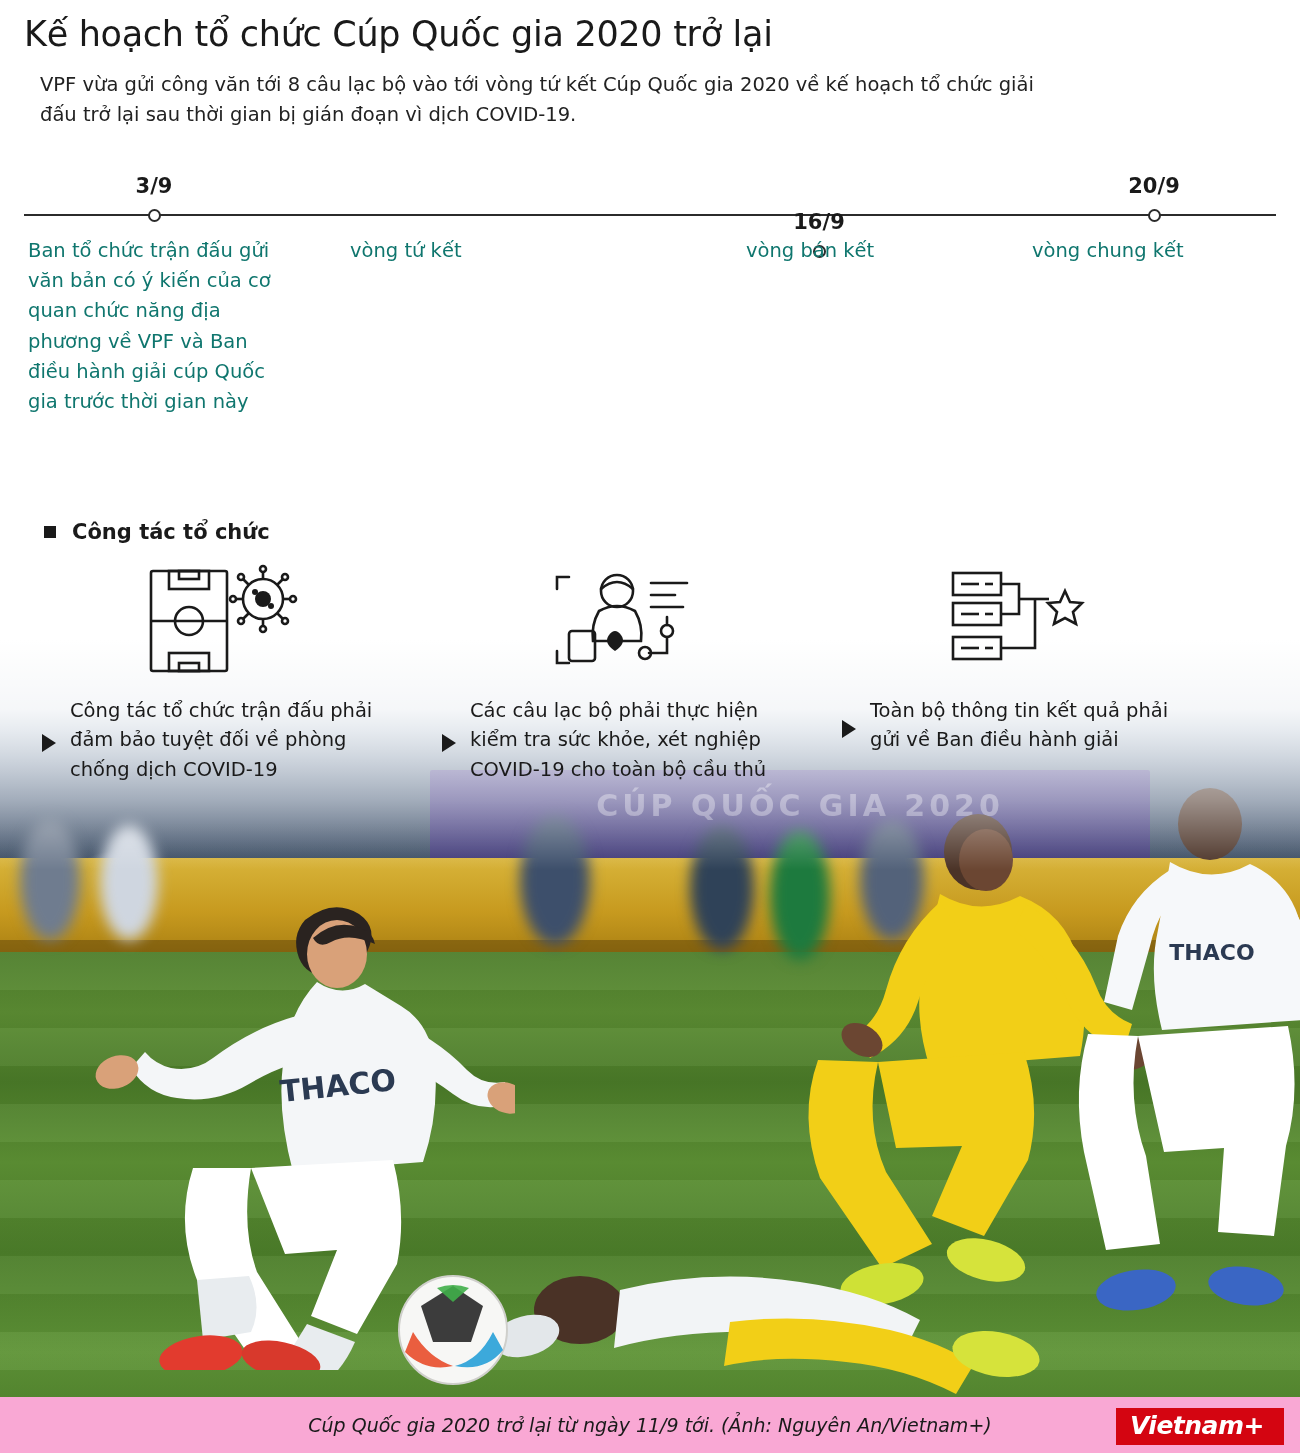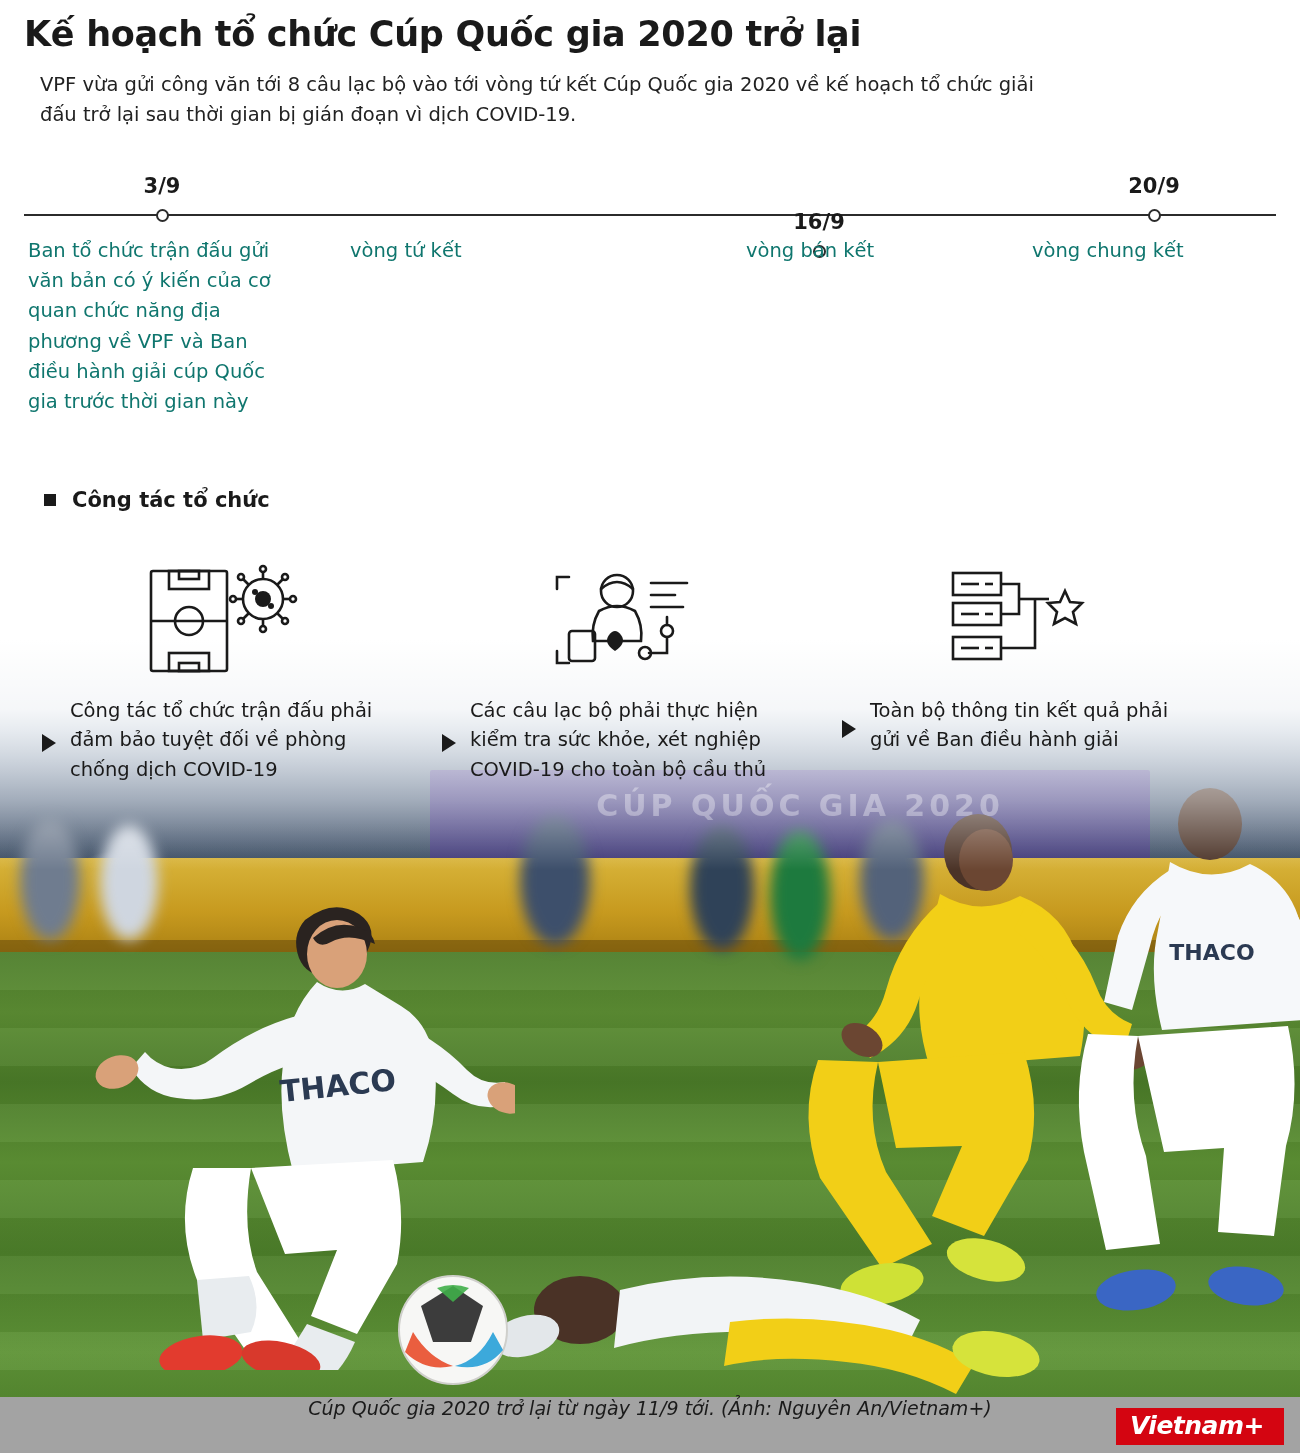--- a/index.html
+++ b/index.html
@@ -22,21 +22,21 @@
   
   .header {
     position: absolute;
     left: 24px;
     top: 14px;
     width: 1250px;
     z-index: 5;
   }
   .title {
     font-size: 35px;
-    font-weight: bold;
+    font-weight: normal;
     color: #1a1a1a;
     letter-spacing: -0.3px;
     line-height: 1.15;
     margin: 0 0 10px 0;
   }
   .subtitle {
     font-size: 19.5px;
     color: #222222;
     line-height: 1.5;
     margin: 16px;
@@ -75,21 +75,21 @@
     margin-bottom: 12px;
   }
   .tl-dot {
     width: 13px;
     height: 13px;
     border-radius: 50%;
     background: #ffffff;
     border: 2px solid #2b2b2b;
     margin: 0 auto;
   }
-  .tl-p0 { left: 8px; }
+  .tl-p0 { left: 0px; }
   .tl-p1 { left: 295px; }
   .tl-p2 { left: 665px; margin-top: 36px; }
   .tl-p3 { left: 1000px; }
 
   .tl-desc {
     position: absolute;
     top: 236px;
     font-size: 19.5px;
     color: #0f766e;
     line-height: 1.55;
@@ -97,21 +97,21 @@
   }
   .tl-d0 { left: 28px; width: 265px; }
   .tl-d1 { left: 350px; width: 260px; }
   .tl-d2 { left: 746px; width: 260px; }
   .tl-d3 { left: 1032px; width: 260px; }
 
   
   .section-head {
     position: absolute;
     left: 44px;
-    top: 488px;
+    top: 520px;
     display: flex;
     align-items: center;
     gap: 16px;
     z-index: 5;
   }
   .bullet-sq {
     width: 12px;
     height: 12px;
     background: #1a1a1a;
     display: inline-block;
@@ -262,24 +262,24 @@
     z-index: 2;
   }
 
   
   .caption-bar {
     position: absolute;
     left: 0;
     bottom: 0;
     width: 1300px;
     height: 56px;
-    background: #a3a3a3;
+    background: #f9a8d4;
     z-index: 6;
     display: flex;
-    align-items: flex-start;
+    align-items: center;
     justify-content: center;
   }
   .caption-txt {
     font-size: 19px;
     font-style: italic;
     color: #1a1a1a;
     text-align: center;
   }
   .logo {
     position: absolute;

